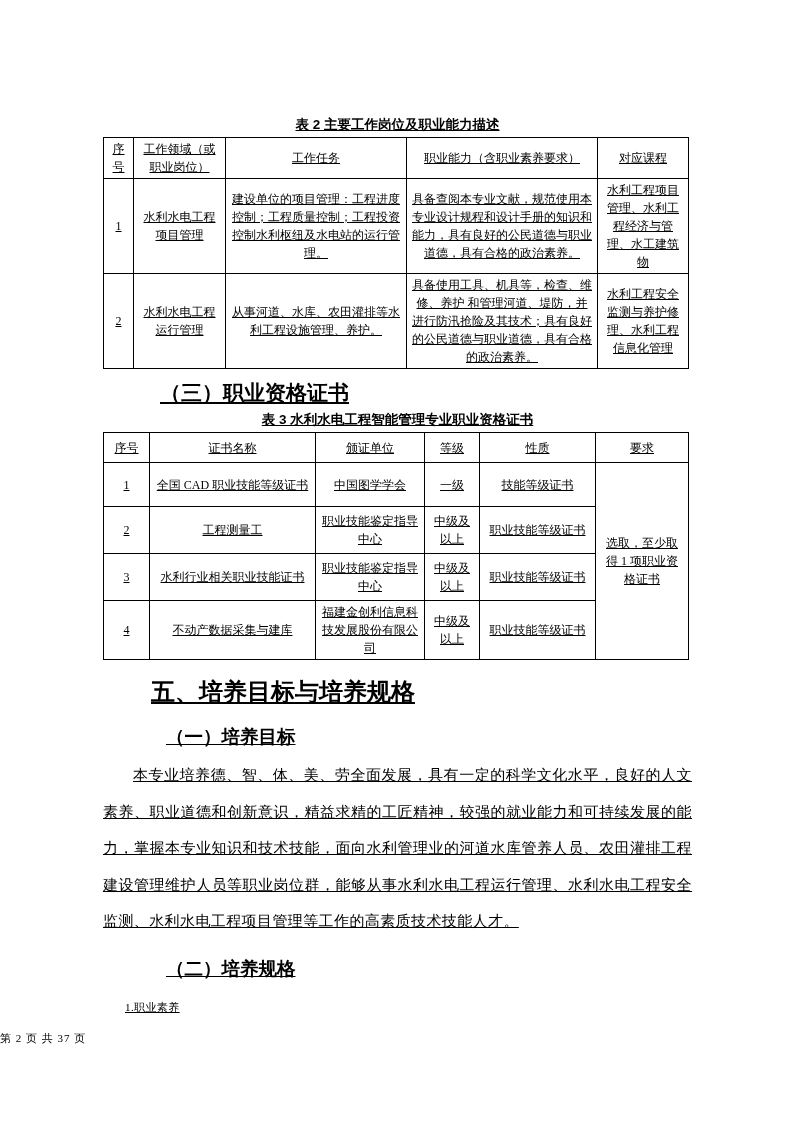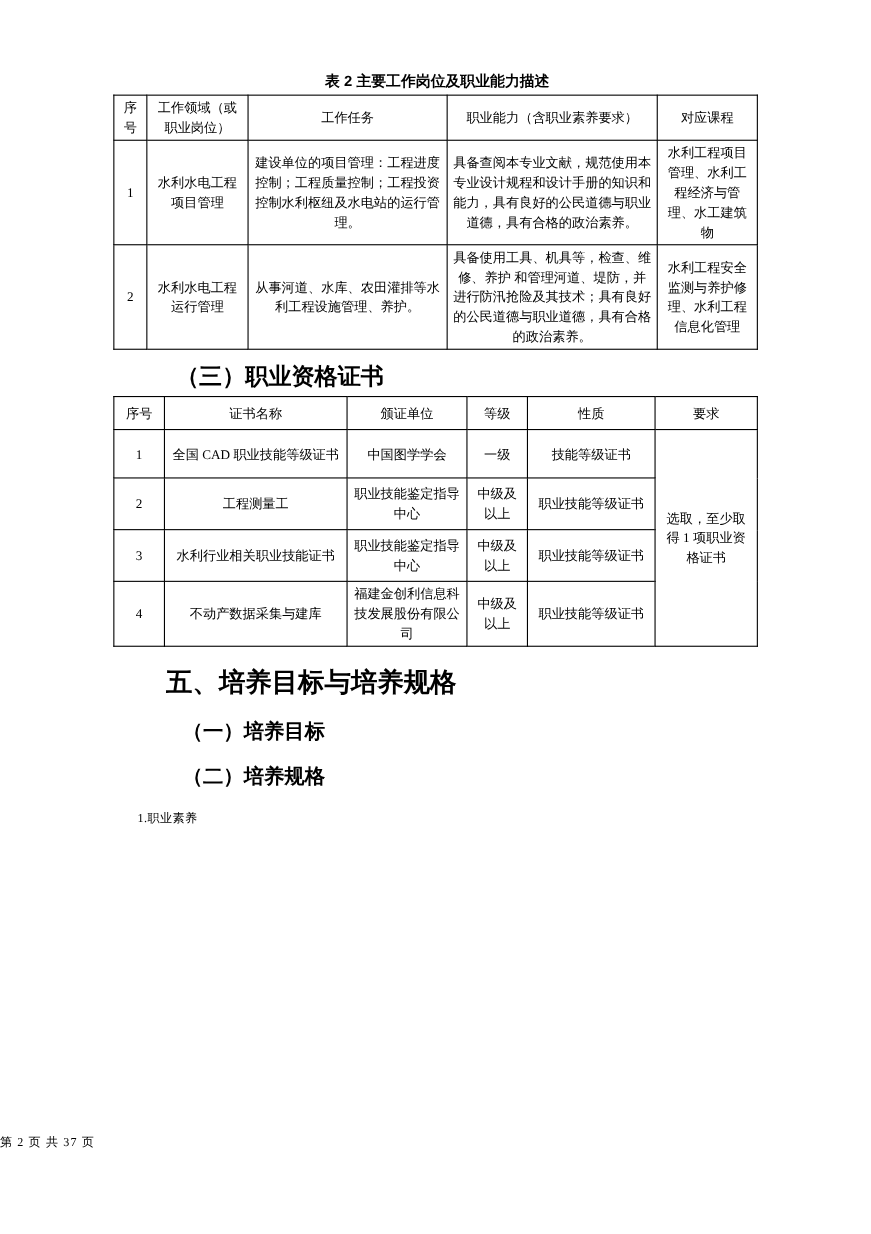--- a/index.html
+++ b/index.html
@@ -8,22 +8,23 @@
     position:relative;
     width:792px; height:1122px;
     margin:0 auto;
     background:#ffffff;
     color:#000;
     font-family:"Liberation Serif","DejaVu Serif",serif;
     overflow:hidden;
     box-sizing:border-box;
   }
   .content {
-    padding:65px 100px 0 103px;
+    padding:116px 100px 0 103px;
     box-sizing:border-box;
+    text-decoration:underline;
   }
   .tbl-title {
     text-align:center;
     font-family:"Liberation Sans","DejaVu Sans",sans-serif;
     font-weight:bold;
     font-size:13.5px;
     margin:0 0 3px 0;
   }
   table {
     border-collapse:collapse;
@@ -120,20 +121,21 @@
           <td>水利水电工程运行管理</td>
           <td>从事河道、水库、农田灌排等水利工程设施管理、养护。</td>
           <td>具备使用工具、机具等，检查、维修、养护 和管理河道、堤防，并进行防汛抢险及其技术；具有良好的公民道德与职业道德，具有合格的政治素养。</td>
           <td>水利工程安全监测与养护修理、水利工程信息化管理</td>
         </tr>
       </tbody>
     </table>
 
     <h2 class="h-sec">（三）职业资格证书</h2>
 
+    <p class="tbl-title">表 3 水利水电工程智能管理专业职业资格证书</p>
 
     <table>
       <colgroup>
         <col style="width:46px">
           <col style="width:166px">
           <col style="width:109px">
           <col style="width:55px">
           <col style="width:116px">
           <col style="width:93px">
       </colgroup>
@@ -175,20 +177,21 @@
           <td>中级及以上</td>
           <td>职业技能等级证书</td>
         </tr>
       </tbody>
     </table>
 
     <h1 class="h-big">五、培养目标与培养规格</h1>
 
     <h2 class="h-sub">（一）培养目标</h2>
 
+    <p class="para">本专业培养德、智、体、美、劳全面发展，具有一定的科学文化水平，良好的人文素养、职业道德和创新意识，精益求精的工匠精神，较强的就业能力和可持续发展的能力，掌握本专业知识和技术技能，面向水利管理业的河道水库管养人员、农田灌排工程建设管理维护人员等职业岗位群，能够从事水利水电工程运行管理、水利水电工程安全监测、水利水电工程项目管理等工作的高素质技术技能人才。</p>
 
     <h2 class="h-sub">（二）培养规格</h2>
 
     <p class="line-item">1.职业素养</p>
 
 
   </div>
 
   <div class="footer">第 2 页 共 37 页</div>
 </div>

